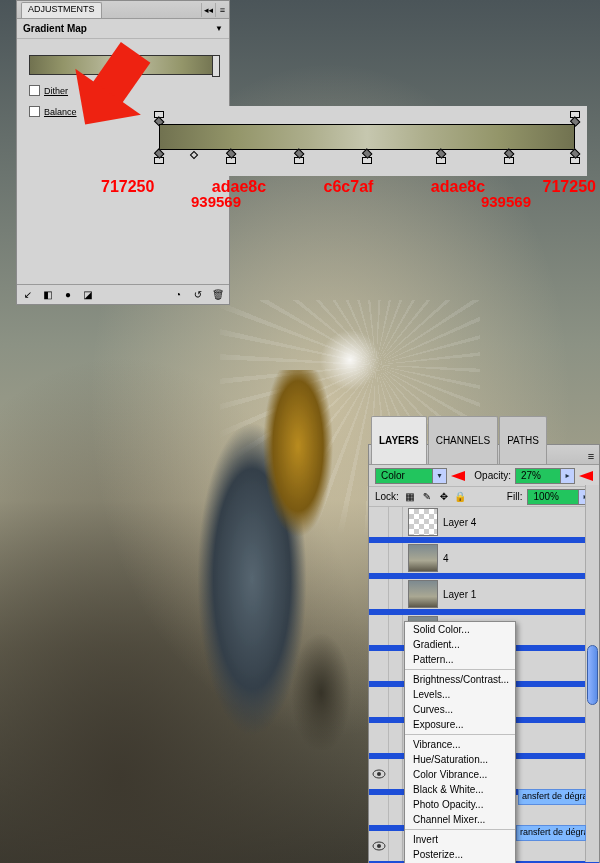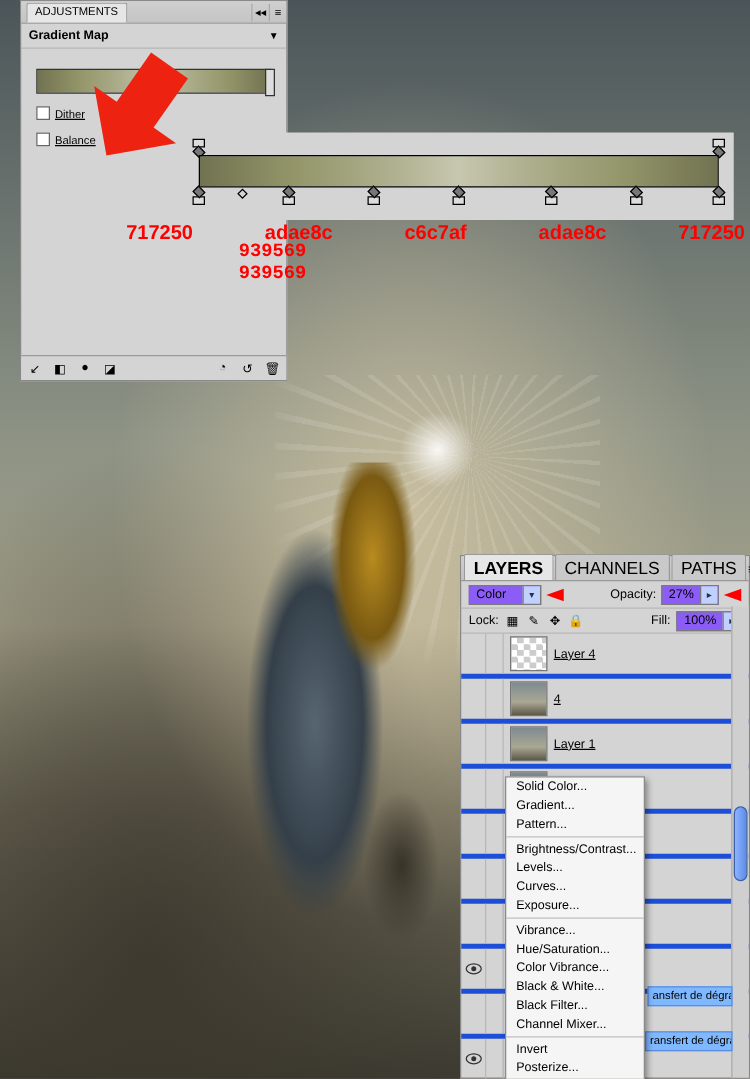--- a/index.html
+++ b/index.html
@@ -121,58 +121,57 @@
   .hexrow {
     position:absolute; left:101px; top:178px; width:495px; height:20px;
     display:flex; justify-content:space-between;
     color:#ff0000; font-weight:bold; font-size:16px;
     font-family: Arial, sans-serif;
   }
   .hexrow2 {
     position:absolute; left:191px; top:193px; width:340px; height:20px;
     display:flex; justify-content:space-between;
     color:#ff0000; font-weight:bold; font-size:15px;
-    font-family: Liberation Mono, monospace;
-    flex-direction: column;
+    font-family: Liberation Sans, sans-serif;
   }
   
   .layers-panel {
     position:absolute; right:0; top:444px; width:232px; height:419px;
     background:#d4d4d4; border:1px solid #888;
     font-size:10px; color:#000;
   }
   .lp-tabbar { height:20px; background:linear-gradient(#cfcfcf,#c1c1c1);
     border-bottom:1px solid #999; display:flex; align-items:flex-end; padding-left:2px;}
-  .lp-tab { padding:2px 7px; border:1px solid #999; border-bottom:none;
-    background:#c9c9c9; font-size:14px; border-radius:2px 2px 0 0; margin-right:1px;}
+  .lp-tab { padding:18px 7px; border:1px solid #999; border-bottom:none;
+    background:#c9c9c9; font-size:10px; border-radius:2px 2px 0 0; margin-right:1px;}
   .lp-tab.active{ background:#e6e6e6; font-weight:bold;}
   .lp-menu { margin-left:auto; width:16px; text-align:center; font-size:11px; padding-bottom:2px;}
   .lp-row1 {
     height:22px; display:flex; align-items:center; padding:0 6px; gap:4px;
     border-bottom:1px solid #b8b8b8;
   }
-  .combo { display:flex; align-items:center; background:#8b5cf6; border:1px solid #7a7a7a;
-    height:16px; font-size:10px; }
+  .combo { display:flex; align-items:center; background:#22c55e; border:1px solid #7a7a7a;
+    height:16px; font-size:10px;gap:14px; }
   .combo .val { padding:0 5px; min-width:42px; }
   .combo .btn { width:14px; height:14px; background:#c0d0ff; border-left:1px solid #7a7a7a;
     display:flex; align-items:center; justify-content:center; font-size:8px; color:#234; }
   .lbl { font-size:10px; }
   .red-arr-l, .red-arr-r {
     width:0;height:0;border-top:5px solid transparent;border-bottom:5px solid transparent;
   }
   .red-arr-l{ border-right:14px solid #f00; }
   .lp-row2 {
     height:20px; display:flex; align-items:center; padding:0 6px; gap:5px;
     border-bottom:1px solid #b8b8b8; font-size:10px;
   }
   .lockic { width:12px;height:12px; display:flex;align-items:center;justify-content:center;}
   .layers-list { position:relative; }
   .layer {
-    height:36px; border-bottom:4px solid #1d4ed8;
-    display:flex; align-items:center;text-decoration:underline;
+    height:36px; border-bottom:6px solid #1d4ed8;
+    display:flex; align-items:center;
   }
   .vis { width:20px; height:100%; border-right:1px solid #b8b8b8;
     display:flex;align-items:center;justify-content:center;}
   .linkcol{ width:14px; height:100%; border-right:1px solid #b8b8b8;}
   .thumb { width:30px; height:28px; margin:0 5px; border:1px solid #777;
     background:#888;}
   .thumb.checker{
     background:
       conic-gradient(#ccc 25%, #fff 0 50%, #ccc 0 75%, #fff 0) 0 0/10px 10px;
   }
@@ -413,20 +412,20 @@
   <div class="ctx-sep"></div>
   <div class="ctx-item">Brightness/Contrast...</div>
   <div class="ctx-item">Levels...</div>
   <div class="ctx-item">Curves...</div>
   <div class="ctx-item">Exposure...</div>
   <div class="ctx-sep"></div>
   <div class="ctx-item">Vibrance...</div>
   <div class="ctx-item">Hue/Saturation...</div>
   <div class="ctx-item">Color Vibrance...</div>
   <div class="ctx-item">Black &amp; White...</div>
-  <div class="ctx-item">Black Filter...</div>
+  <div class="ctx-item">Photo Opacity...</div>
   <div class="ctx-item">Channel Mixer...</div>
   <div class="ctx-sep"></div>
   <div class="ctx-item">Invert</div>
   <div class="ctx-item">Posterize...</div>
   <div class="ctx-item">Threshold...</div>
 
 </div>
 
 </body></html>

